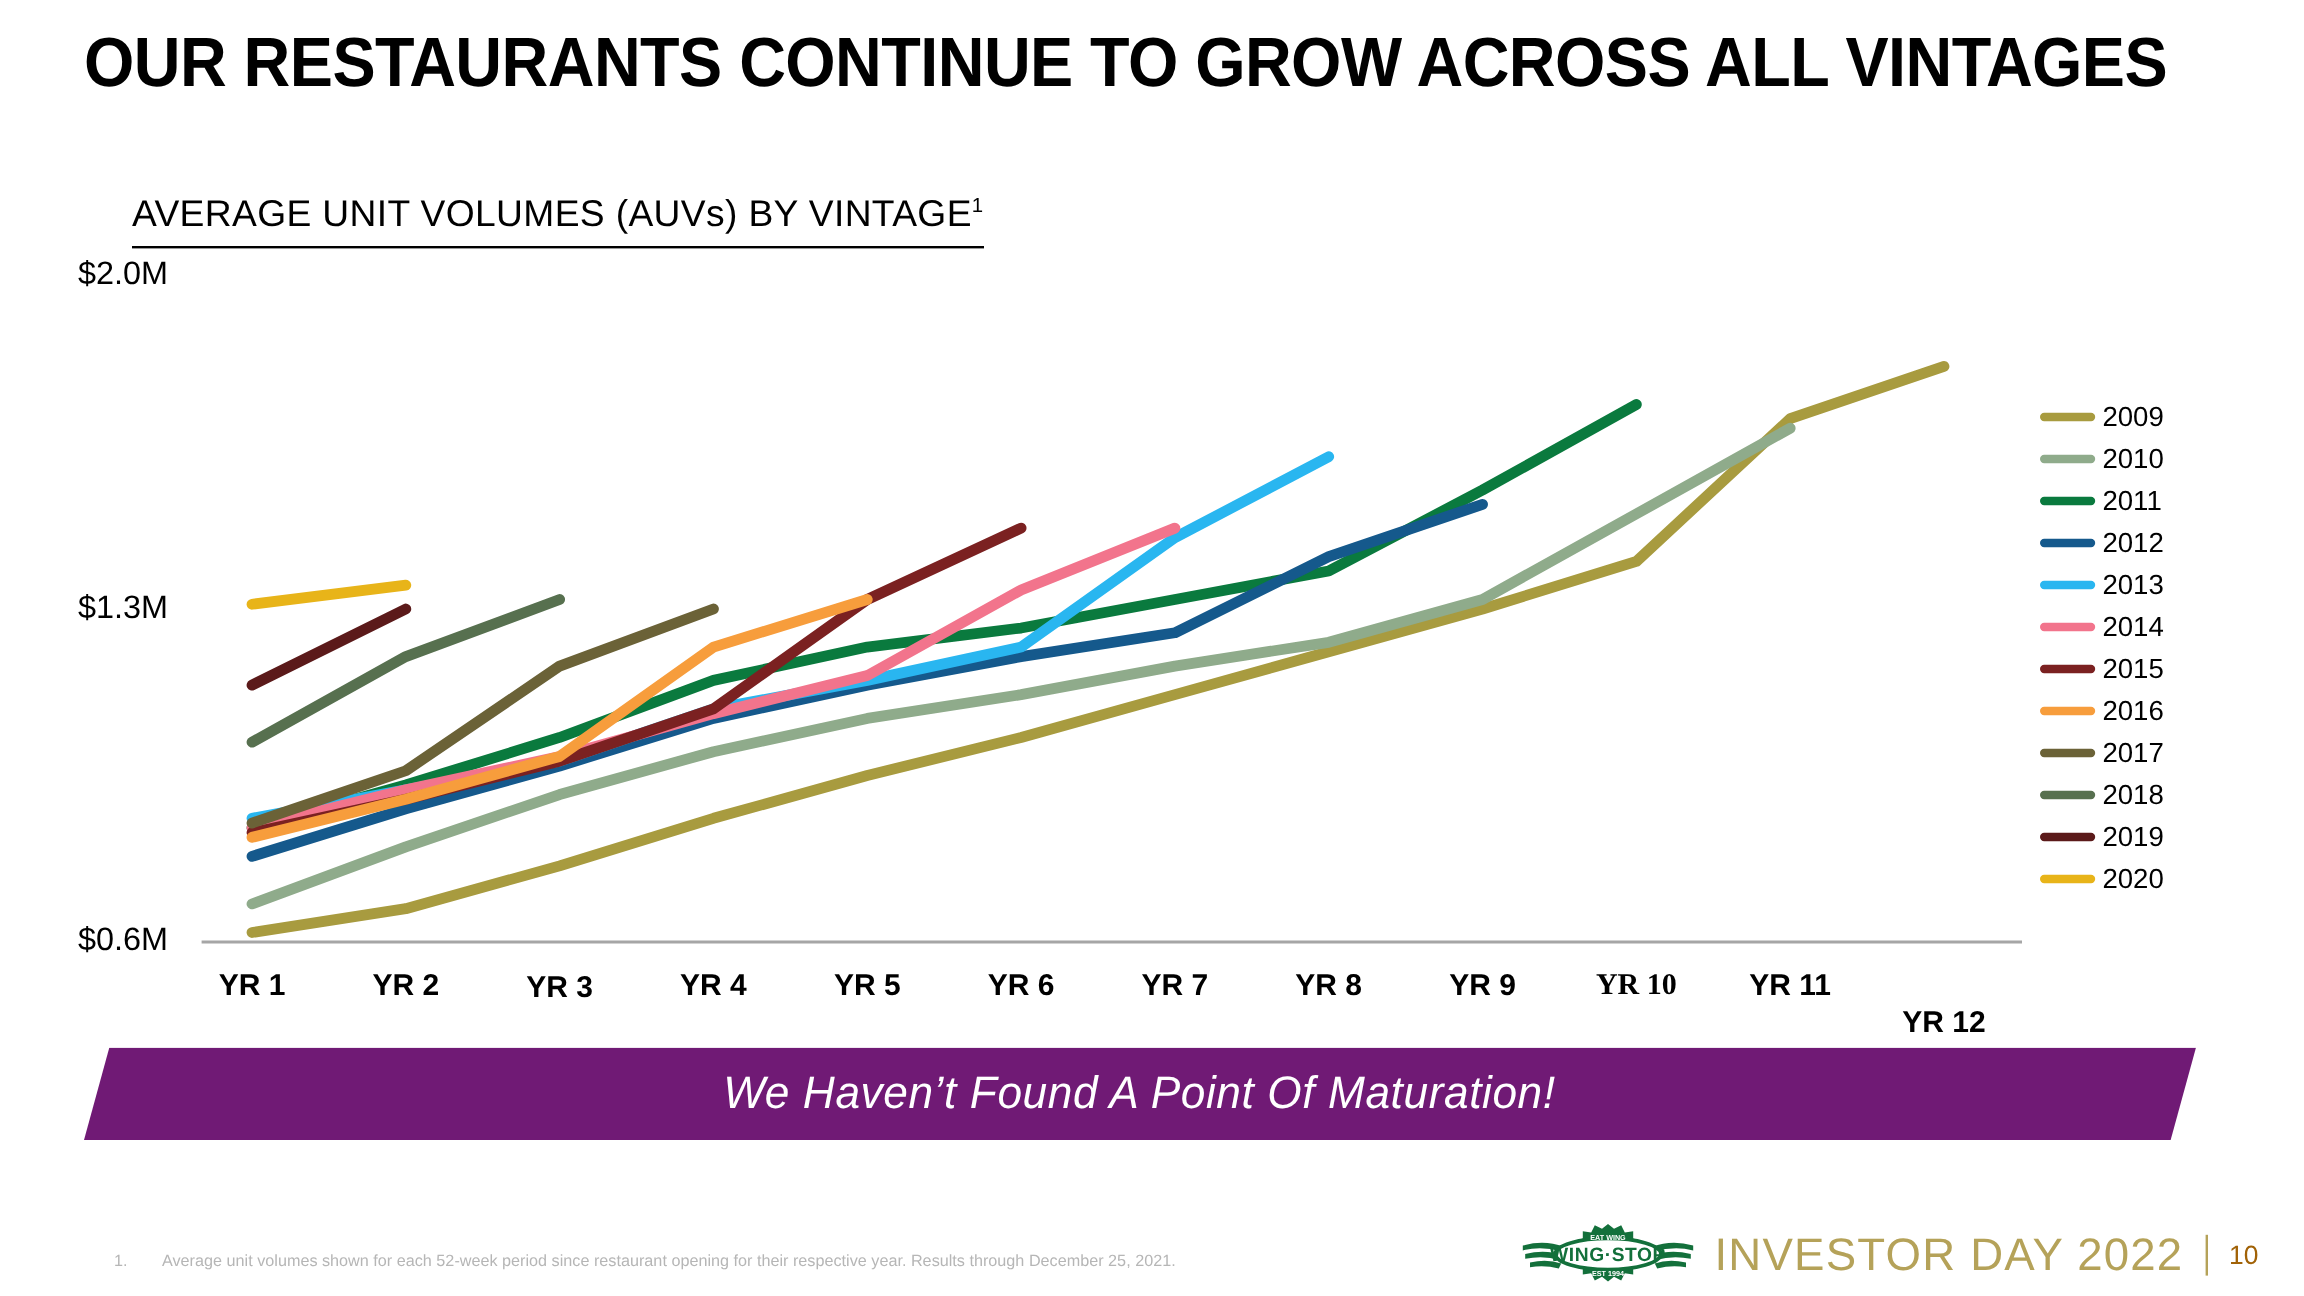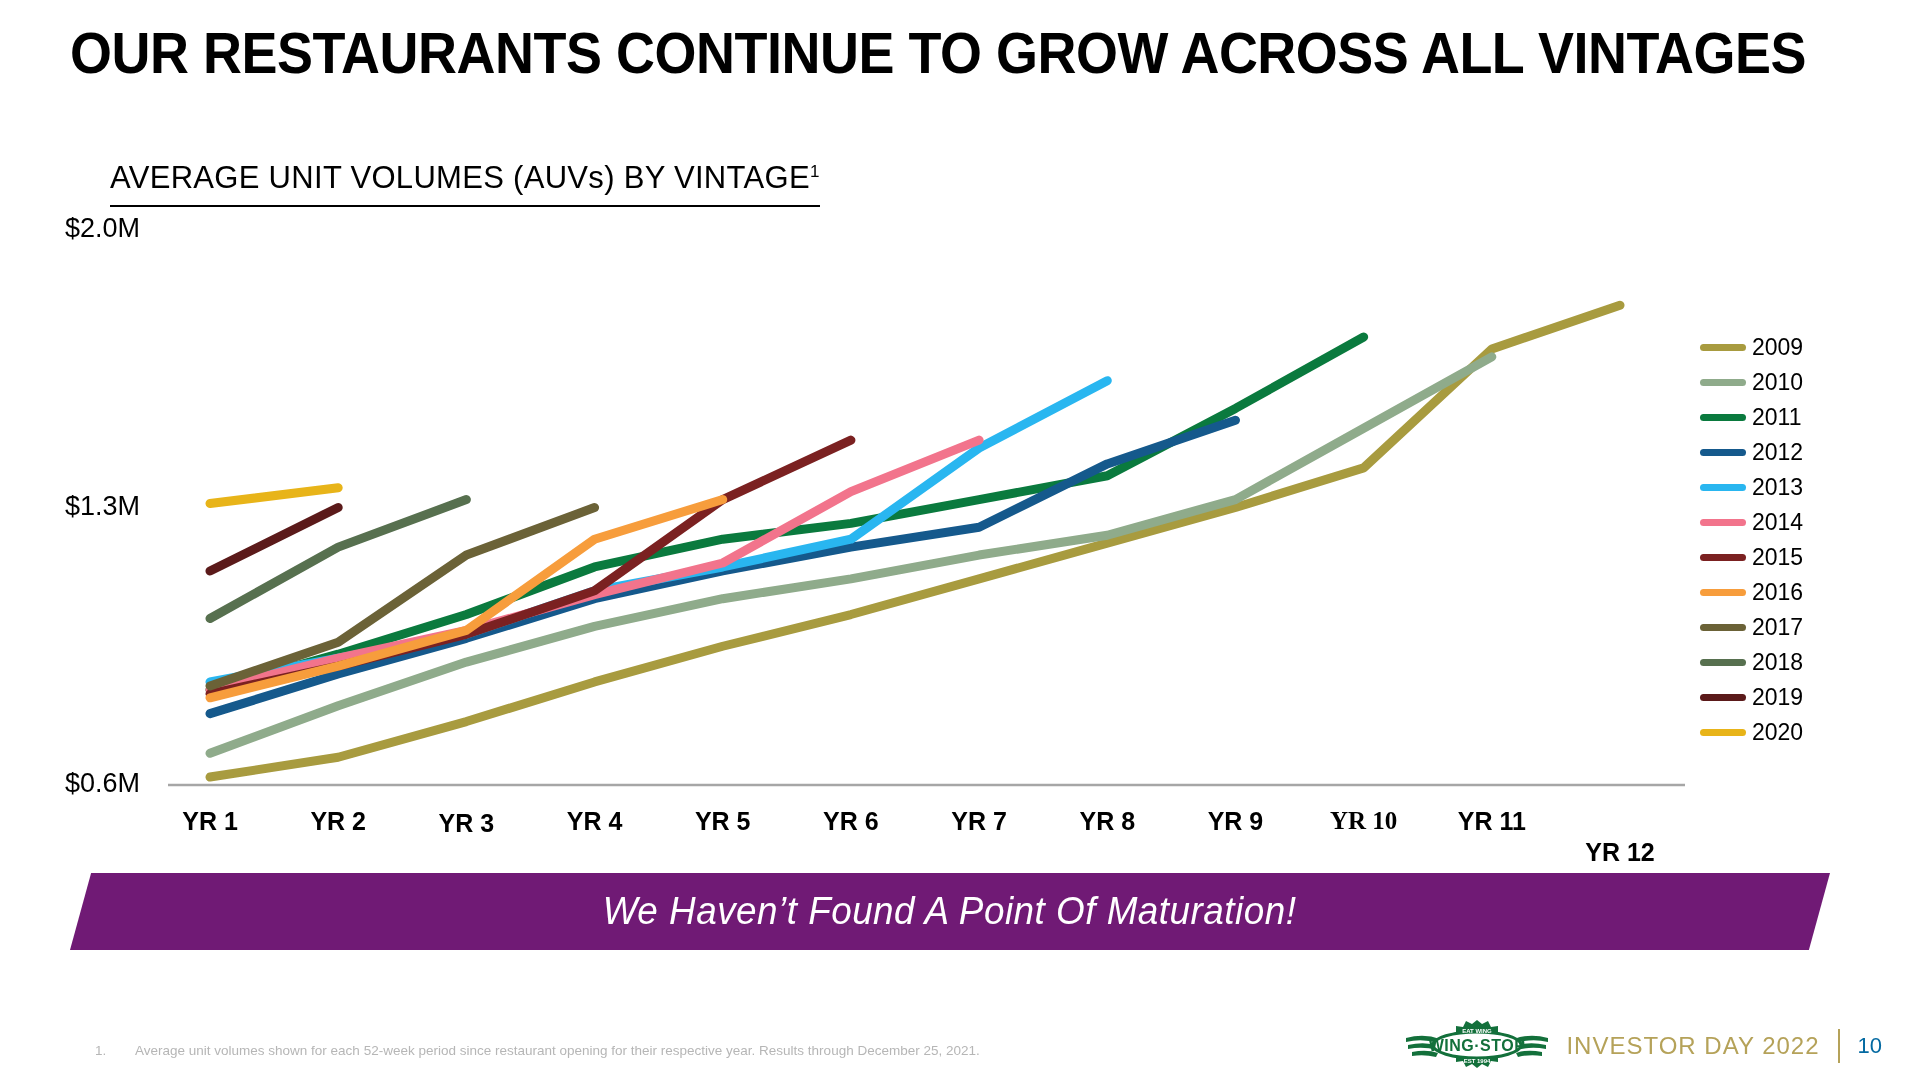--- a/index.html
+++ b/index.html
@@ -151,33 +151,33 @@
   #footer-brand {
     position: absolute;
     right: 38px;
     top: 1018px;
     display: flex;
     align-items: center;
     height: 56px;
   }
   #wingstop-logo { margin-right: 14px; }
   #investor-day {
-    font-size: 24px;
+    font-size: 38px;
     letter-spacing: 1px;
     color: #b5a259;
   }
   #footer-divider {
     width: 2px;
     height: 34px;
     background: #b5a259;
     margin: 0 18px;
   }
   #page-number {
     font-size: 22px;
-    color: #0369a1;
+    color: #a16207;
   }
 </style>
 </head>
 <body>
 
 <div id="slide-title">OUR RESTAURANTS CONTINUE TO GROW ACROSS ALL VINTAGES</div>
 
 <div id="subtitle-wrap">
   <div id="subtitle"><span>AVERAGE UNIT VOLUMES (AUVs) BY VINTAGE</span><sup>1</sup></div>
 </div>

